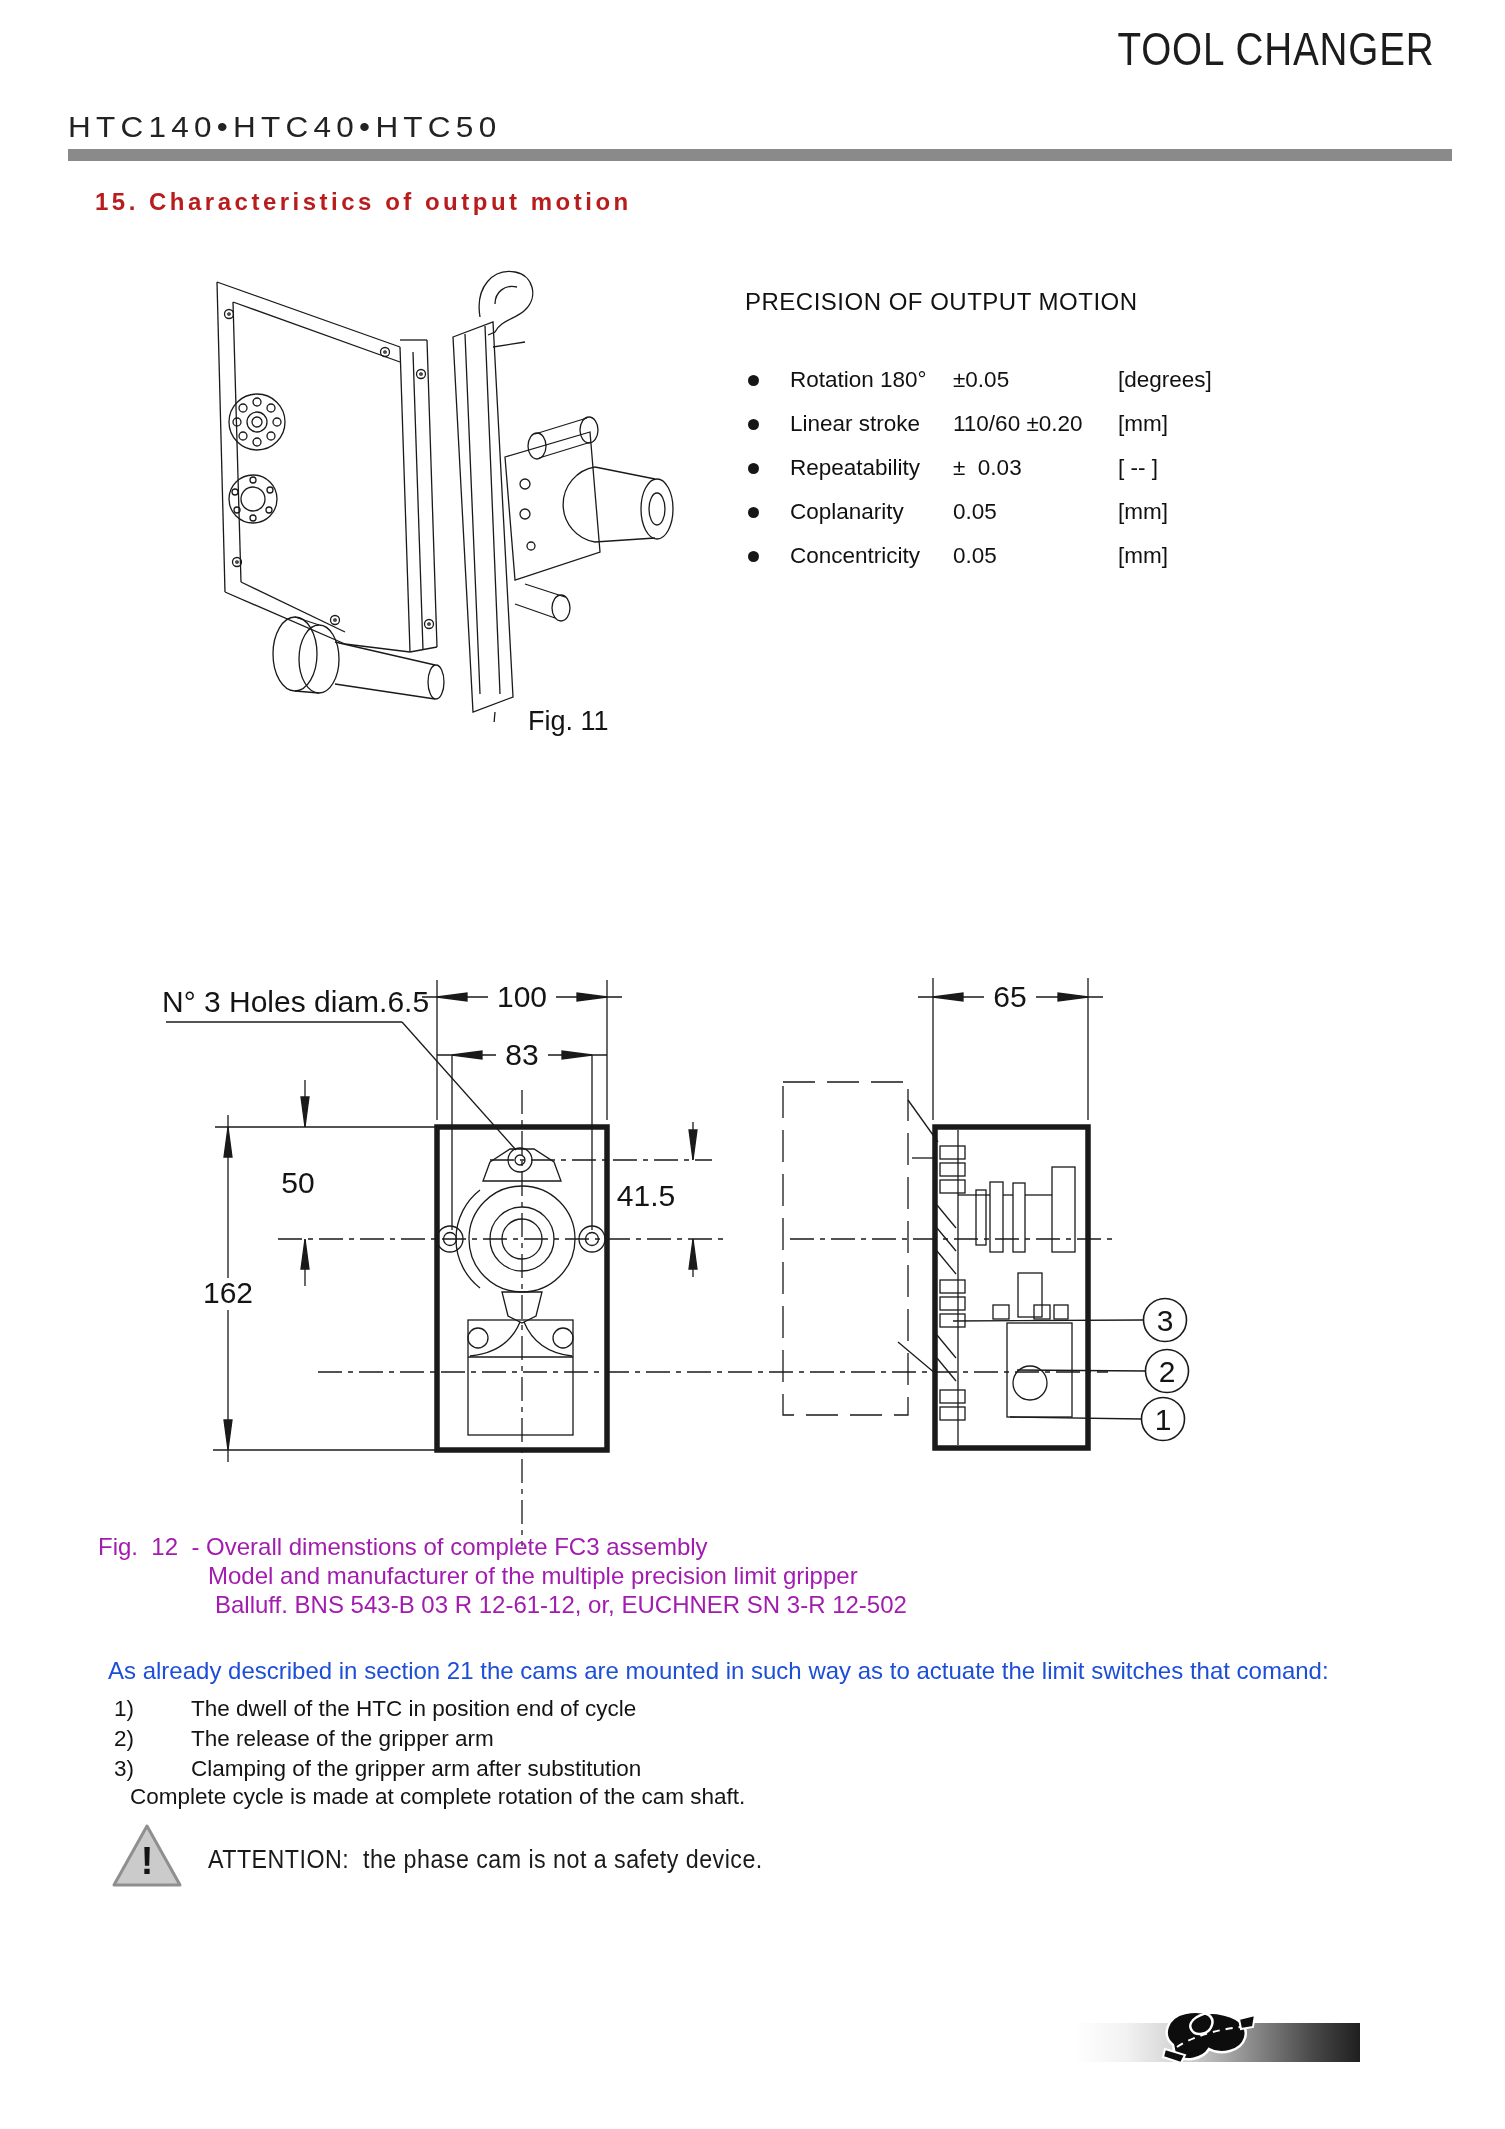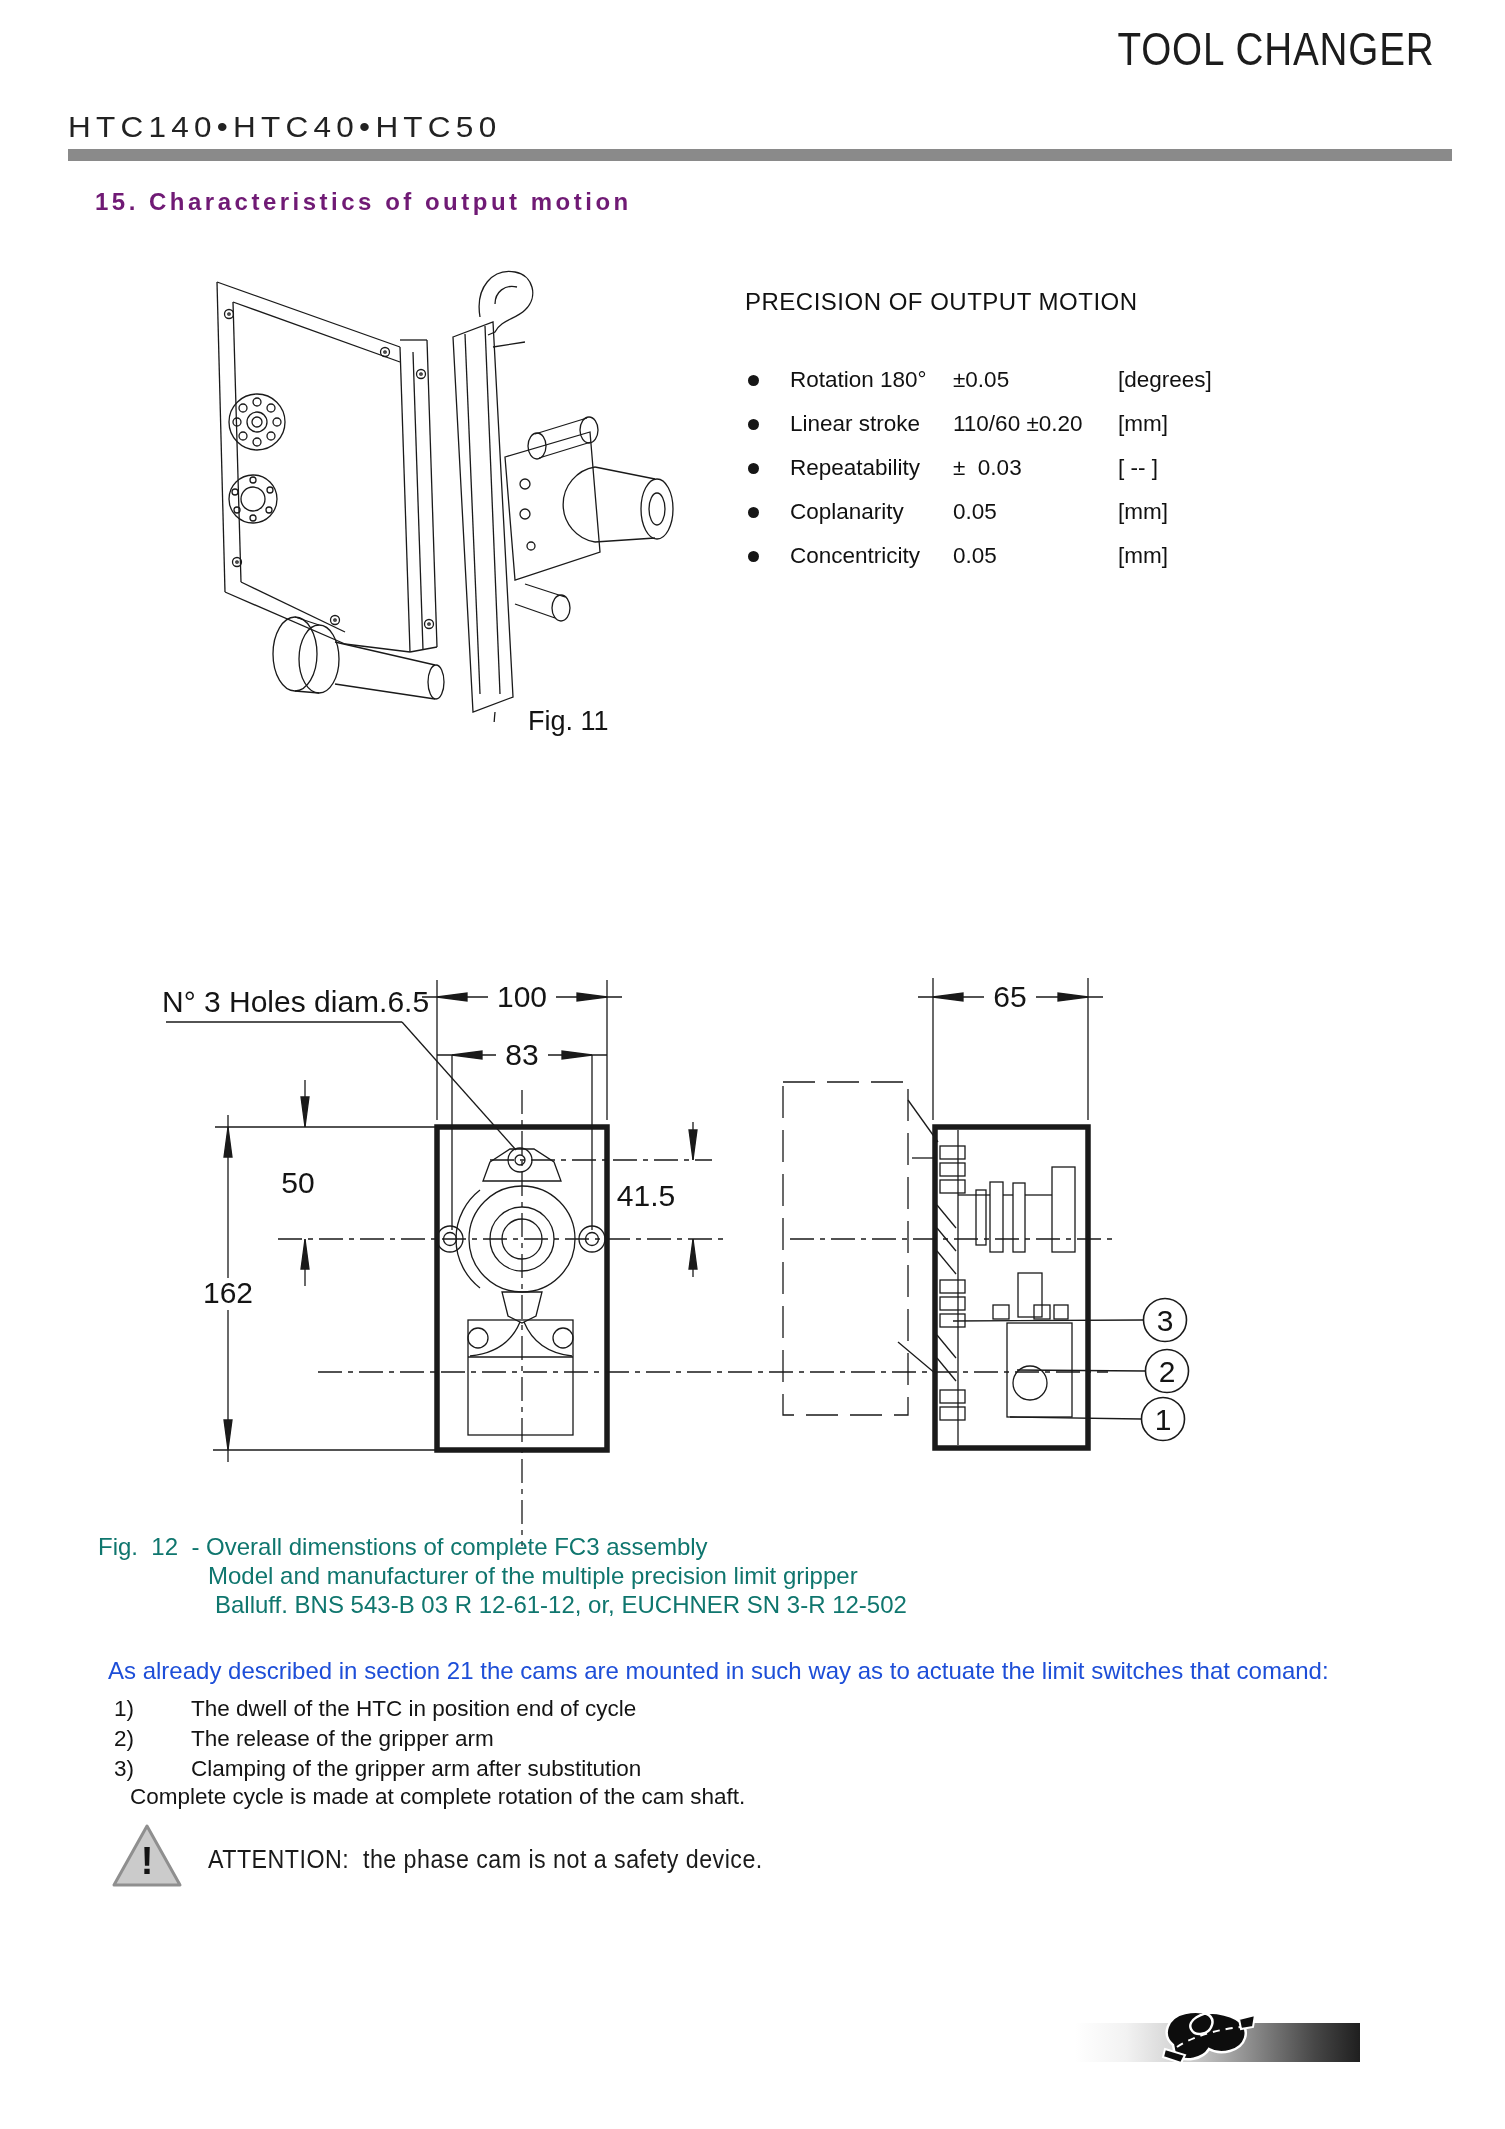--- a/index.html
+++ b/index.html
@@ -17,39 +17,39 @@
     transform:scaleX(.84);transform-origin:right center;letter-spacing:1px;
   }
   .model-line{
     top:110px;left:68px;font-size:30px;font-weight:400;color:#222;
     letter-spacing:5px;transform:scaleX(1.05);transform-origin:left center;
   }
   .header-rule{top:149px;left:68px;width:1384px;height:12px;background:#8a8a8a;}
 
   
   .sec-heading{
-    font-weight:bold;color:#701a75;letter-spacing:3.5px;
+    font-weight:bold;color:#b91c1c;letter-spacing:3.5px;
   }
   .sec15{top:188px;left:95px;font-size:24px;}
   .sec16{top:846px;left:112px;font-size:25px;}
 
   
   .precision{top:288px;left:745px;width:580px;}
   .precision-title{font-size:24px;letter-spacing:.5px;color:#111;}
   .precision-rows{margin-top:42px;}
   .p-row{display:flex;align-items:center;height:44px;font-size:22.5px;}
   .p-bullet{width:11px;height:11px;border-radius:50%;background:#161616;margin-left:3px;flex:0 0 11px;}
   .p-label{margin-left:31px;width:163px;}
   .p-value{width:165px;white-space:pre;}
   .p-unit{white-space:pre;}
 
   .fig11-caption{top:706px;left:528px;font-size:27px;color:#131313;}
 
   
-  .fig12-caption{top:1532px;left:98px;font-size:24px;line-height:29px;color:#0f766e;}
+  .fig12-caption{top:1532px;left:98px;font-size:24px;line-height:29px;color:#a21caf;}
   .fig12-caption .l2{padding-left:110px;}
   .fig12-caption .l3{padding-left:117px;}
   .body-intro{top:1657px;left:108px;font-size:24px;color:#1d4ed8;text-align:right;}
   .num-list{top:1694px;left:114px;font-size:22.5px;color:#141414;}
   .num-list .row{display:flex;height:30px;align-items:center;}
   .num-list .n{width:77px;}
   .closing-line{top:1784px;left:130px;font-size:22.5px;color:#141414;}
 
   
   .attention-text{

